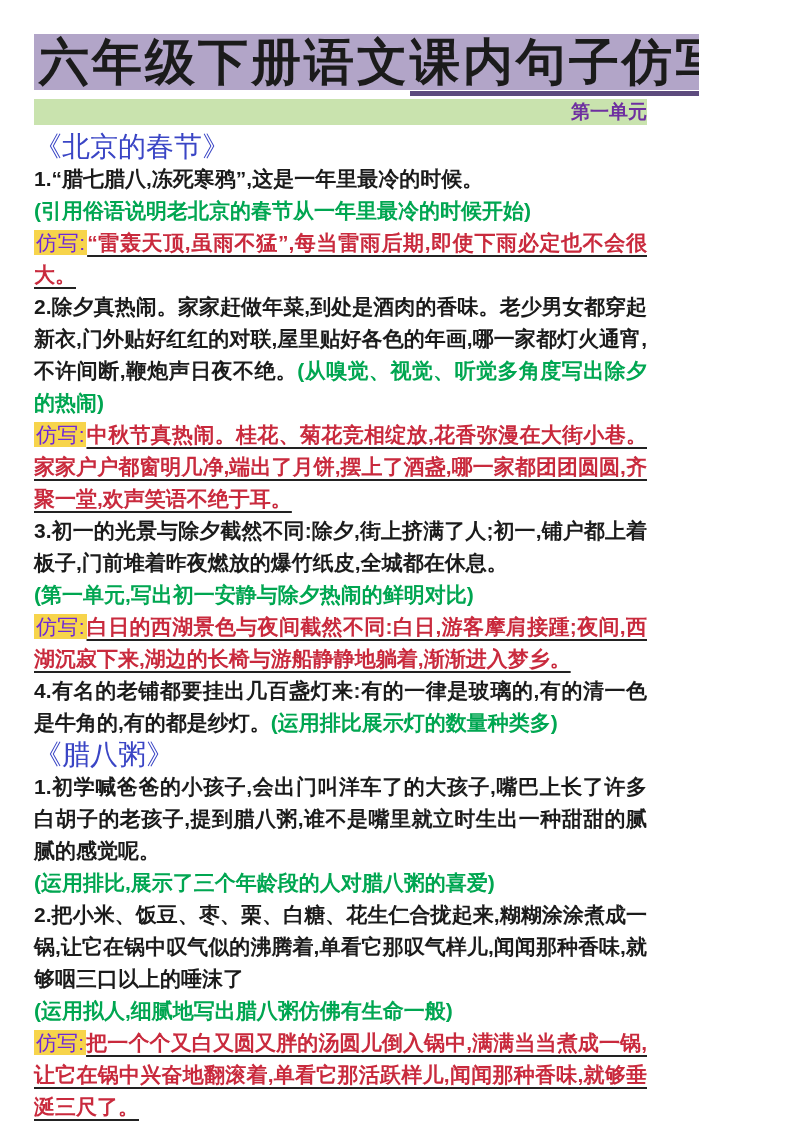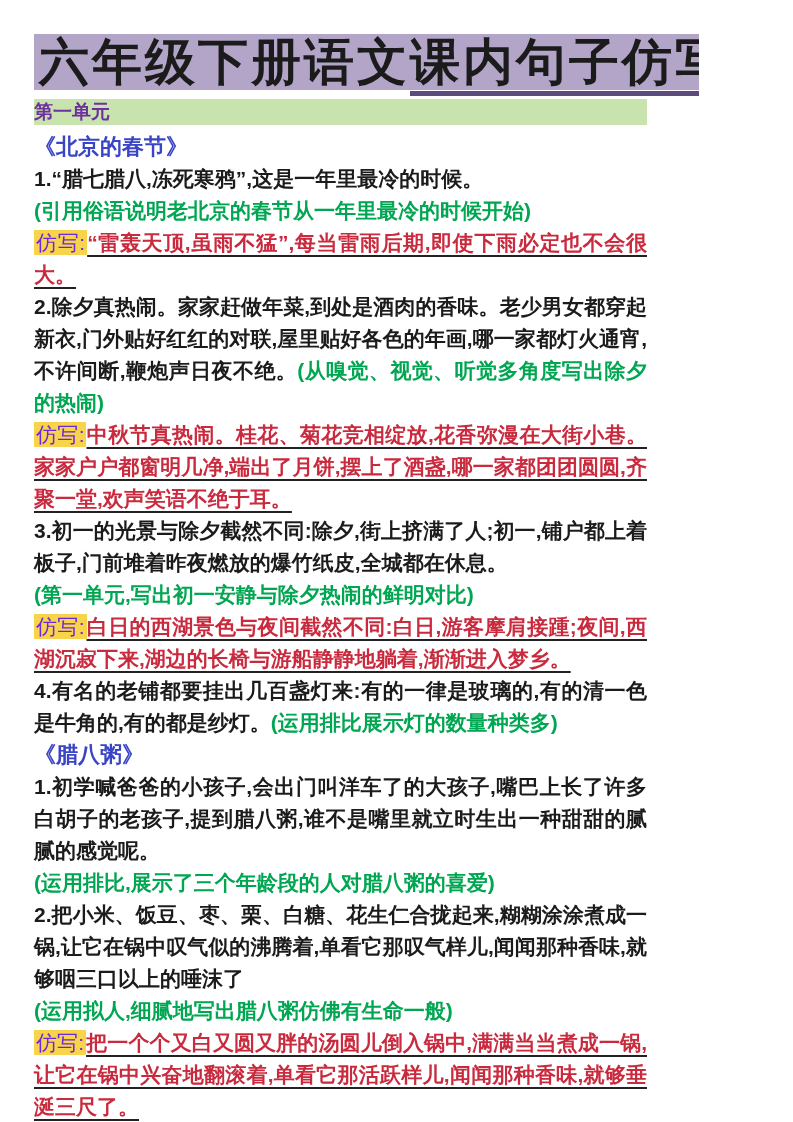--- a/index.html
+++ b/index.html
@@ -32,33 +32,33 @@
     border-bottom:5px solid var(--title-underline,#5d4b7e);
     padding-bottom:1px;
   }
   
   .unit-bar{
     margin-top:9px;
     background:var(--unit-bg,#c9e3ae);
     color:var(--unit-text,#6e2fa0);
     font-weight:bold;font-size:19px;
     height:26px;line-height:26px;
-    text-align:left;
+    text-align:right;
   }
   
   main{
     margin-top:6px;
     font-size:21px;line-height:32px;
     font-weight:600;
     text-align:justify;
   }
   main p, main h2{margin:0;}
   h2.heading{
     color:var(--heading-blue,#3a45c5);
-    font-size:22px;font-weight:700;line-height:32px;
+    font-size:28px;font-weight:400;line-height:32px;
   }
   .note,.note-inline{ color:var(--note-green,#00a651); }
   .fx{
     background:var(--label-highlight,#f7d44b);
     color:#6d28d9;font-weight:400;
     padding:1px 2px;
   }
   .red{
     color:var(--answer-red,#c92a3d);
     text-decoration:underline;

